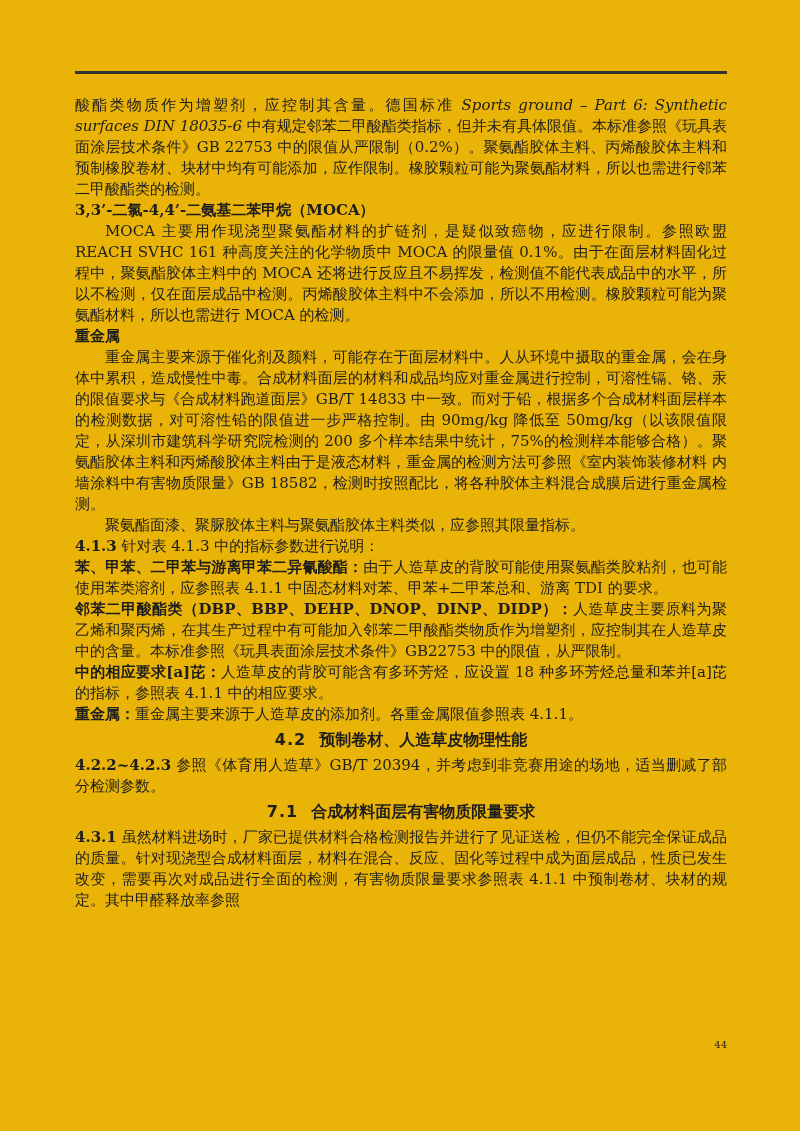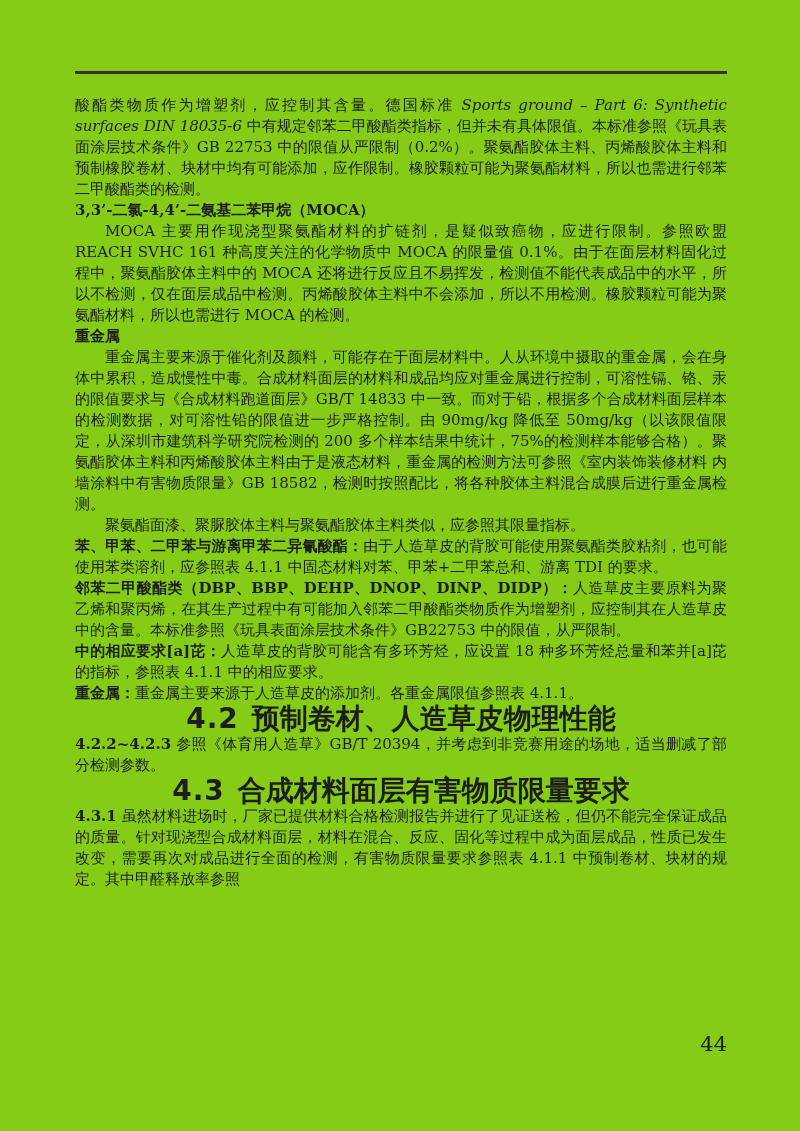--- a/index.html
+++ b/index.html
@@ -6,21 +6,21 @@
   html, body { margin: 0; padding: 0; }
   body {
     width: 800px; height: 1131px;
     background: #ffffff;
     font-family: "DejaVu Serif", "Liberation Serif", serif;
     color: #1d1d1d;
   }
   .sheet {
     position: relative;
     width: 800px; height: 1131px;
-    background: #84cc16;
+    background: #eab308;
     overflow: hidden;
   }
   .header-rule {
     position: absolute;
     top: 71px; left: 75px;
     width: 652px; height: 3px;
     background: #333333;
   }
   .body-text {
     position: absolute;
@@ -33,30 +33,30 @@
   .body-text p { margin: 0; }
   .indent { text-indent: 2em; }
   .lead { font-weight: bold; }
   .run-italic { font-style: italic; }
   .inline-heading { font-weight: bold; }
   .section-heading {
     margin: 21px 0 29px 0;
     text-align: center;
     font-family: "DejaVu Sans", "Liberation Sans", sans-serif;
     font-weight: bold;
-    font-size: 28px;
+    font-size: 16px;
     line-height: 30px;
     text-indent: 0;
   }
   .section-heading .h-num { margin-right: 13px; letter-spacing: 1px; }
   .section-heading-43 { margin: 21px 0 20px 0; }
   .page-number {
     position: absolute;
     top: 1034px; right: 73px;
-    font-size: 21px;
+    font-size: 10px;
     line-height: 21px;
   }
 </style>
 </head>
 <body>
 
 <div class="sheet">
 
   <div class="header-rule"></div>
 
@@ -67,36 +67,37 @@
     <p class="inline-heading">3,3’-二氯-4,4’-二氨基二苯甲烷（MOCA）</p>
 
     <p class="indent">MOCA 主要用作现浇型聚氨酯材料的扩链剂，是疑似致癌物，应进行限制。参照欧盟 REACH SVHC 161 种高度关注的化学物质中 MOCA 的限量值 0.1%。由于在面层材料固化过程中，聚氨酯胶体主料中的 MOCA 还将进行反应且不易挥发，检测值不能代表成品中的水平，所以不检测，仅在面层成品中检测。丙烯酸胶体主料中不会添加，所以不用检测。橡胶颗粒可能为聚氨酯材料，所以也需进行 MOCA 的检测。</p>
 
     <p class="inline-heading">重金属</p>
 
     <p class="indent">重金属主要来源于催化剂及颜料，可能存在于面层材料中。人从环境中摄取的重金属，会在身体中累积，造成慢性中毒。合成材料面层的材料和成品均应对重金属进行控制，可溶性镉、铬、汞的限值要求与《合成材料跑道面层》GB/T 14833 中一致。而对于铅，根据多个合成材料面层样本的检测数据，对可溶性铅的限值进一步严格控制。由 90mg/kg 降低至 50mg/kg（以该限值限定，从深圳市建筑科学研究院检测的 200 多个样本结果中统计，75%的检测样本能够合格）。聚氨酯胶体主料和丙烯酸胶体主料由于是液态材料，重金属的检测方法可参照《室内装饰装修材料 内墙涂料中有害物质限量》GB 18582，检测时按照配比，将各种胶体主料混合成膜后进行重金属检测。</p>
 
     <p class="indent">聚氨酯面漆、聚脲胶体主料与聚氨酯胶体主料类似，应参照其限量指标。</p>
 
+    <p><b class="lead">4.1.3</b><span> 针对表 4.1.3 中的指标参数进行说明：</span></p>
 
 
     <p><b class="lead">苯、甲苯、二甲苯与游离甲苯二异氰酸酯：</b><span>由于人造草皮的背胶可能使用聚氨酯类胶粘剂，也可能使用苯类溶剂，应参照表 4.1.1 中固态材料对苯、甲苯+二甲苯总和、游离 TDI 的要求。</span></p>
 
     <p><b class="lead">邻苯二甲酸酯类（DBP、BBP、DEHP、DNOP、DINP、DIDP）：</b><span>人造草皮主要原料为聚乙烯和聚丙烯，在其生产过程中有可能加入邻苯二甲酸酯类物质作为增塑剂，应控制其在人造草皮中的含量。本标准参照《玩具表面涂层技术条件》GB22753 中的限值，从严限制。</span></p>
 
     <p><b class="lead">中的相应要求[a]芘：</b><span>人造草皮的背胶可能含有多环芳烃，应设置 18 种多环芳烃总量和苯并[a]芘的指标，参照表 4.1.1 中的相应要求。</span></p>
 
     <p><b class="lead">重金属：</b><span>重金属主要来源于人造草皮的添加剂。各重金属限值参照表 4.1.1。</span></p>
 
     <p class="section-heading"><span class="h-num">4.2</span><span>预制卷材、人造草皮物理性能</span></p>
 
 
     <p><b class="lead">4.2.2~4.2.3</b><span> 参照《体育用人造草》GB/T 20394，并考虑到非竞赛用途的场地，适当删减了部分检测参数。</span></p>
 
-    <p class="section-heading section-heading-43"><span class="h-num">4.3</span><span>合成材料面层有害物质限量要求</span></p>
+    <p class="section-heading section-heading-43"><span class="h-num">7.1</span><span>合成材料面层有害物质限量要求</span></p>
 
     <p><b class="lead">4.3.1</b><span> 虽然材料进场时，厂家已提供材料合格检测报告并进行了见证送检，但仍不能完全保证成品的质量。针对现浇型合成材料面层，材料在混合、反应、固化等过程中成为面层成品，性质已发生改变，需要再次对成品进行全面的检测，有害物质限量要求参照表 4.1.1 中预制卷材、块材的规定。其中甲醛释放率参照</span></p>
 
   </div>
 
   <div class="page-number">44</div>
 
 </div>
 
 </body></html>

